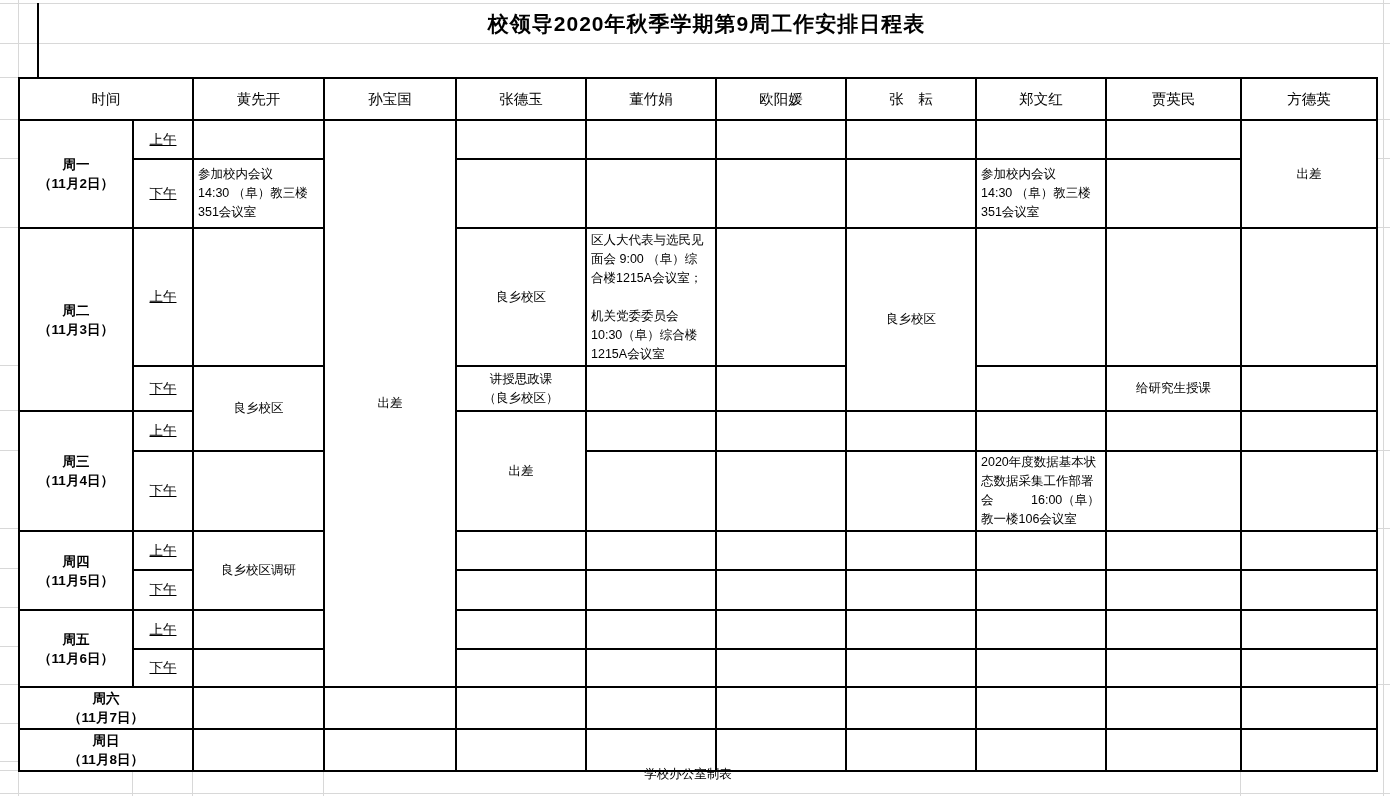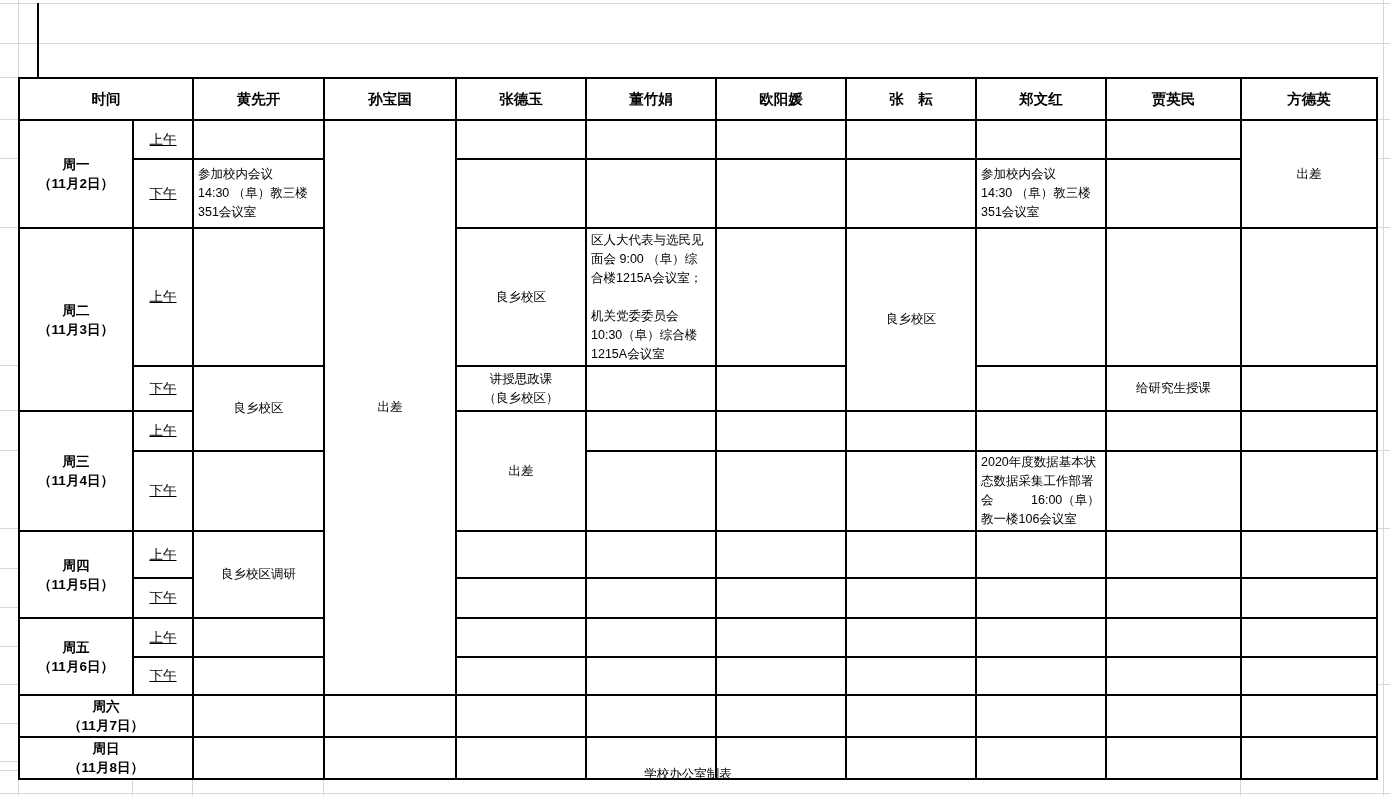--- a/index.html
+++ b/index.html
@@ -18,21 +18,21 @@
   .subtitle-band { position:absolute; left:37px; top:45px; width:1339px; height:30px;
     display:flex; align-items:center; justify-content:center;
     font-size:14px; font-weight:bold; }
   
   table.sched { position:absolute; left:18px; top:77px; width:1358px;
     border-collapse:collapse; table-layout:fixed; }
   table.sched th, table.sched td {
     border:2px solid #000; padding:1px 4px; overflow:hidden;
     vertical-align:middle; background:#fff;
   }
-  th.hname { font-size:14.5px; font-weight:bold; text-align:center; }
+  th.hname { font-size:14.5px; font-weight:normal; text-align:center; }
   td.day { font-size:13.5px; font-weight:bold; text-align:center; line-height:19px;margin-top:29px; }
   td.day span { display:block; }
   td.ampm { font-size:13.5px; text-align:center;text-decoration:underline; }
   td.c { font-size:12.5px; text-align:center; line-height:19px; white-space:pre-line; }
   td.l { font-size:12.5px; text-align:left; line-height:19px; white-space:pre-line;border-radius:10px; }
   .footer-note { position:absolute; top:763px; left:0; width:1376px; height:22px;
     text-align:center; font-size:12.5px; line-height:22px; }
 </style>
 </head>
 <body>
@@ -65,20 +65,23 @@
   <div class="gl" style="left:1376px;top:528px;width:14px;height:1px"></div>
   <div class="gl" style="left:1376px;top:684px;width:14px;height:1px"></div>
   <div class="gl" style="left:0;top:770px;width:1105px;height:1px"></div>
   <div class="gl" style="left:0;top:793px;width:1390px;height:1px"></div>
   <div class="gl" style="left:18px;top:761px;width:1px;height:35px"></div>
   <div class="gl" style="left:132px;top:761px;width:1px;height:35px"></div>
   <div class="gl" style="left:192px;top:761px;width:1px;height:35px"></div>
   <div class="gl" style="left:323px;top:761px;width:1px;height:35px"></div>
   <div class="gl" style="left:1240px;top:761px;width:1px;height:35px"></div>
 
+  <div class="title-band">
+    <span>校领导2020年秋季学期第9周工作安排日程表</span>
+  </div>
 
   <table class="sched">
     <colgroup>
       <col style="width:114px">
         <col style="width:60px">
         <col style="width:131px">
       <col style="width:132px">
         <col style="width:130px">
         <col style="width:130px">
       <col style="width:130px">
@@ -187,21 +190,21 @@
       <td class="c"></td>
       <td class="c"></td>
       <td class="l">2020年度数据基本状
 态数据采集工作部署
 会　　　16:00（阜）
 教一楼106会议室</td>
       <td class="c"></td>
       <td class="c"></td>
     </tr>
 
-    <tr style="height:47px">
+    <tr style="height:39px">
       <td class="day" rowspan="2">
         <span>周四</span>
         <span>（11月5日）</span>
       </td>
       <td class="ampm">上午</td>
       <td class="c" rowspan="2">良乡校区调研</td>
       <td class="c"></td>
       <td class="c"></td>
       <td class="c"></td>
       <td class="c"></td>

